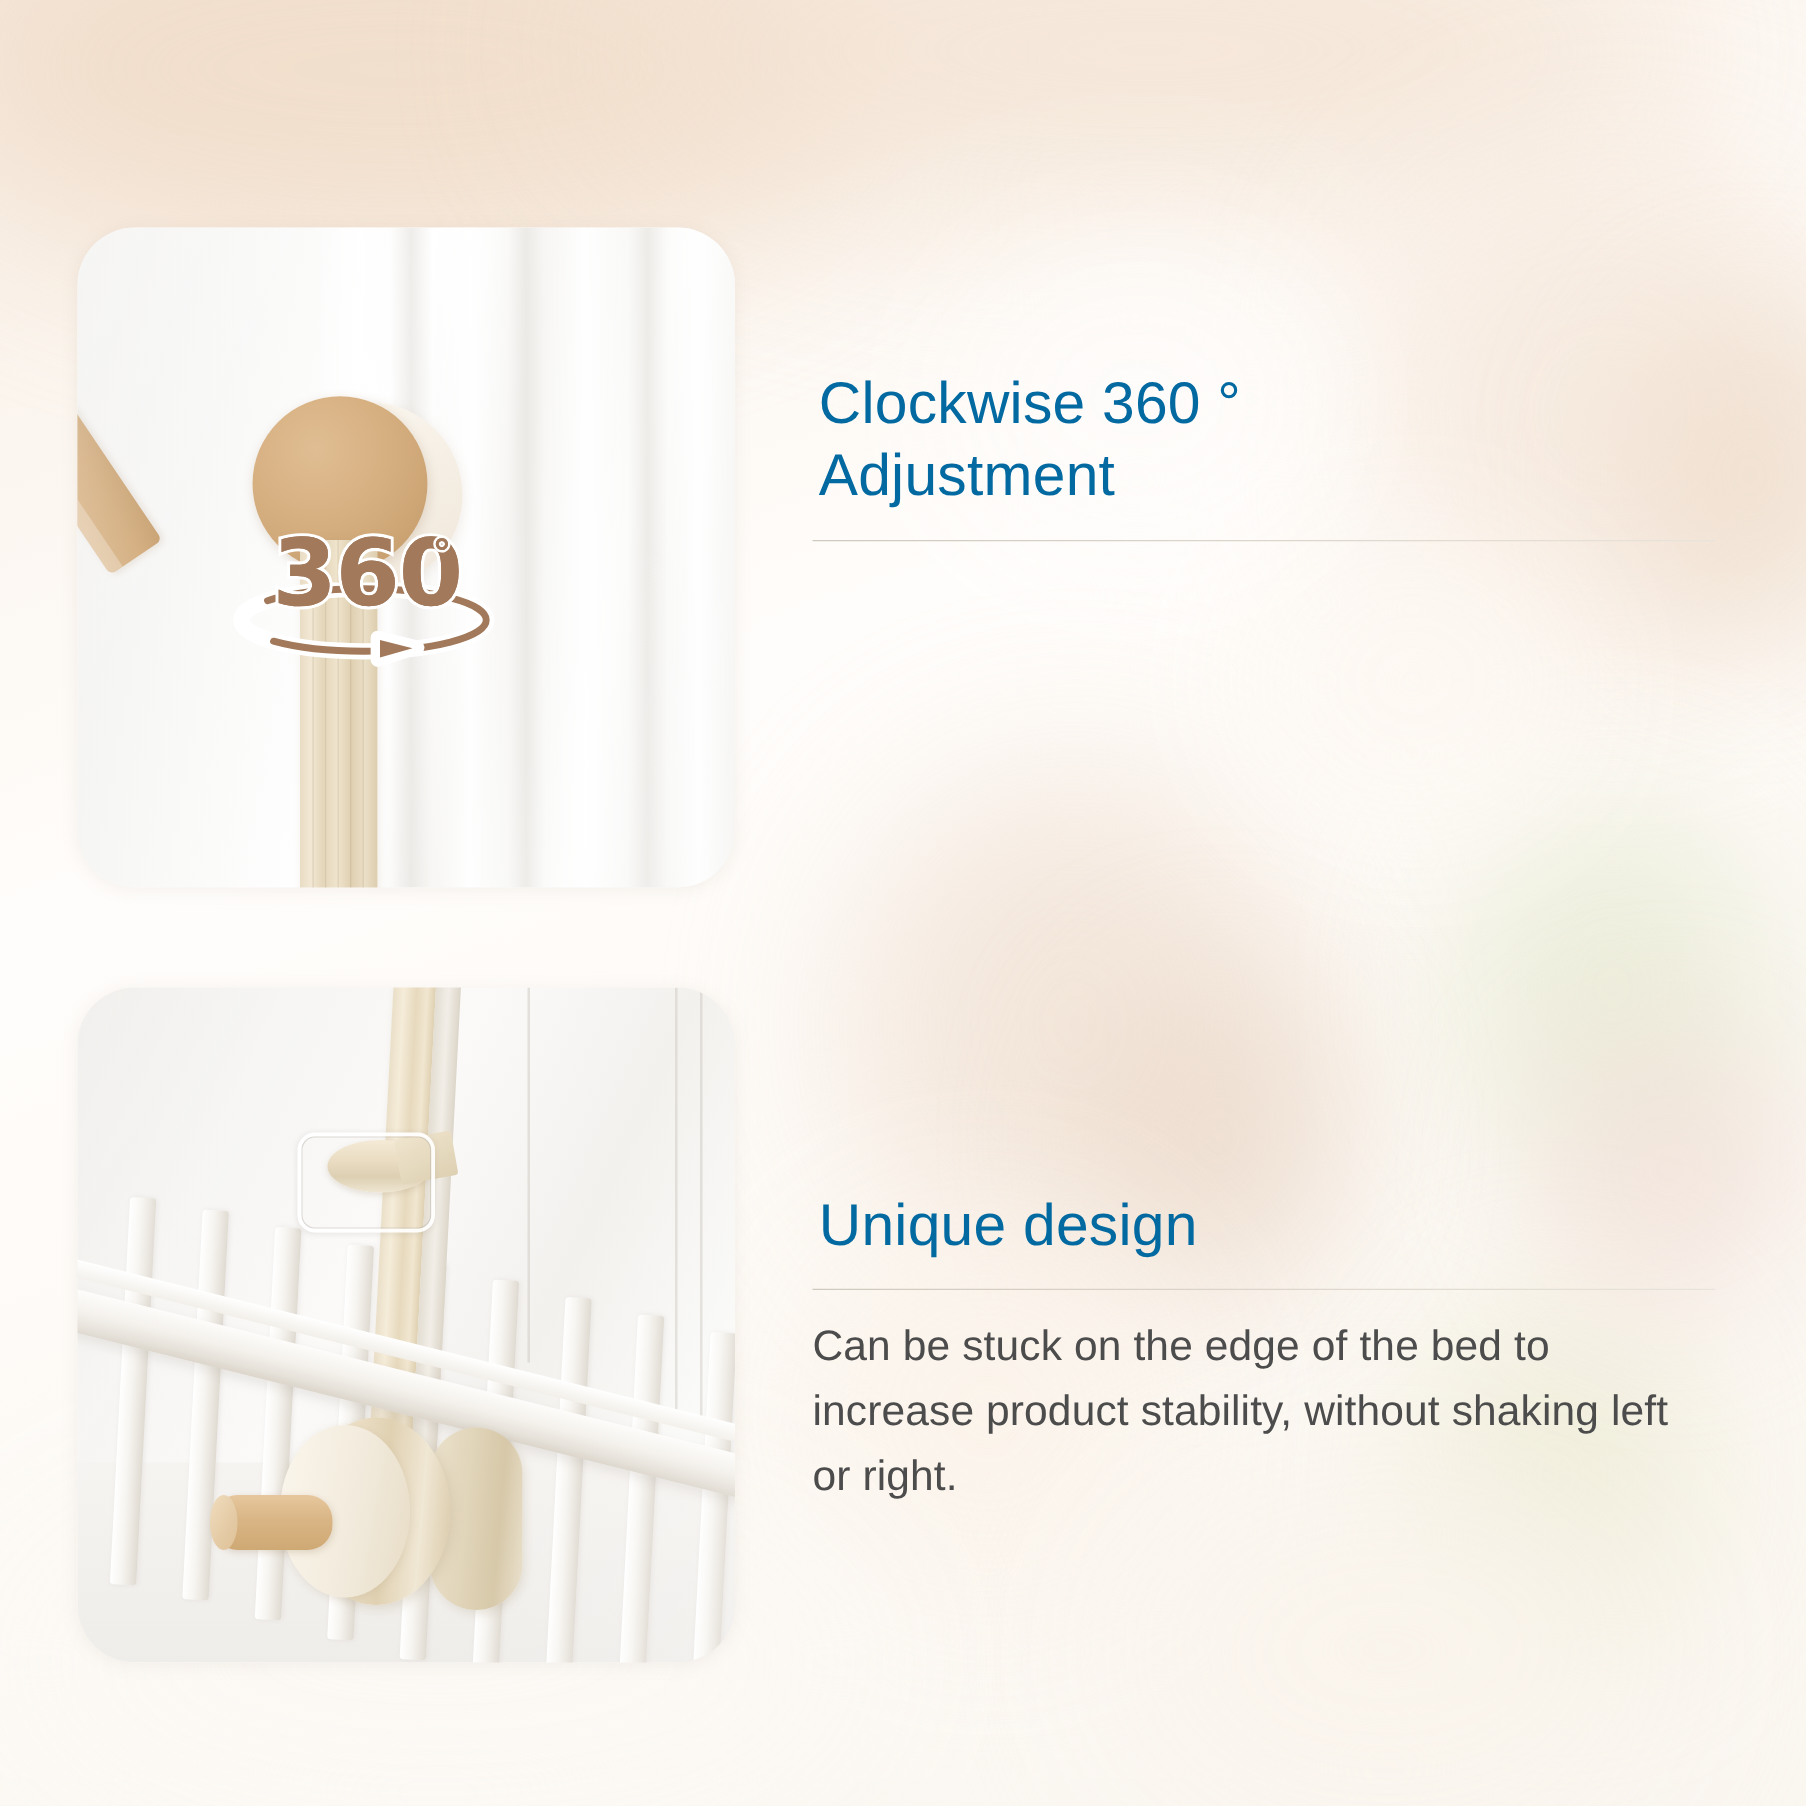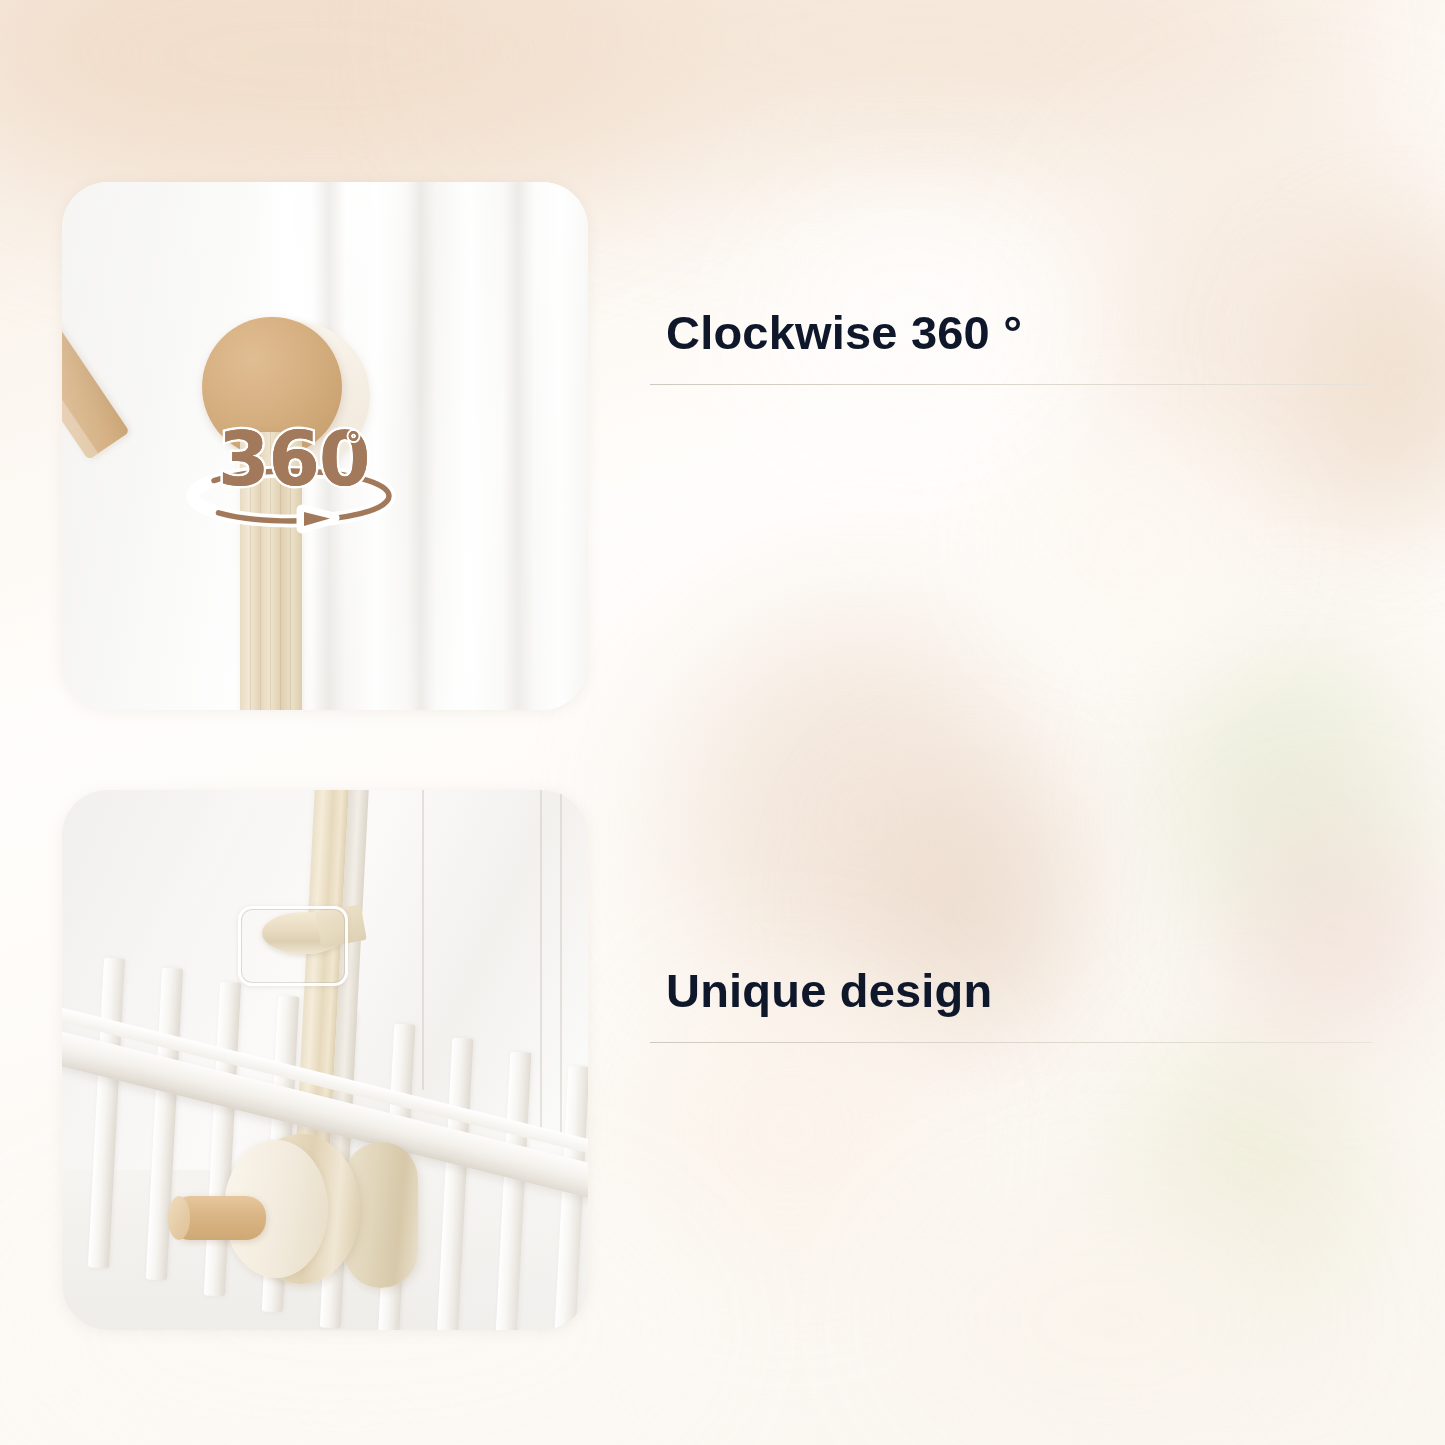--- a/index.html
+++ b/index.html
@@ -138,22 +138,22 @@
 
   .gloss{position:absolute;inset:0;pointer-events:none;
     background:linear-gradient(118deg,rgba(255,255,255,.30) 0%,rgba(255,255,255,0) 30%,rgba(255,255,255,0) 70%,rgba(255,255,255,.22) 100%);}
 
   
   .block{position:absolute;left:650px;width:722px;}
   #block-1{top:288px;}
   #block-2{top:946px;}
 
   .heading{
-    color:#0f172a;font-weight:700;font-size:47px;line-height:1.24;
-    letter-spacing:.2px;margin:16px;
+    color:#0369a1;font-weight:400;font-size:47px;line-height:1.24;
+    letter-spacing:.2px;margin:5px;
   }
   .rule{height:1px;width:100%;margin:22px 0 0 0;
     background:linear-gradient(90deg,#cfc9bf 0%,#ddd7cd 55%,#e9e4db 100%);}
   .body{
     color:#4c4c4c;font-size:34px;line-height:1.52;margin:20px 0 0 0;font-weight:400;
     letter-spacing:.1px;
   }
 </style>
 </head>
 <body>
@@ -211,21 +211,21 @@
       <span class="num">360</span>
       <span class="num2">360</span>
       <span class="deg">°</span>
       <span class="deg2">°</span>
     </div>
     <div class="gloss"></div>
   </div>
 </div>
 
 <div class="block" id="block-1">
-  <h2 class="heading"><span>Clockwise 360 °</span><br></h2>
+  <h2 class="heading"><span>Clockwise 360 °</span><br><span>Adjustment</span></h2>
   <div class="rule"></div>
 </div>
 
 <div class="panel" id="panel-bottom">
   <div class="scene">
     <div class="bp-wall"></div>
     <div class="bp-panelline" style="left:360px;top:0;width:2px;height:300px;"></div>
     <div class="bp-panelline" style="left:478px;top:0;width:2px;height:340px;"></div>
     <div class="bp-panelline" style="left:498px;top:0;width:2px;height:345px;"></div>
     <div class="bp-floor"></div>
@@ -260,13 +260,14 @@
     </div>
 
     <div class="gloss"></div>
   </div>
 </div>
 <div class="callout"></div>
 
 <div class="block" id="block-2">
   <h2 class="heading">Unique design</h2>
   <div class="rule"></div>
+  <p class="body">Can be stuck on the edge of the bed to increase product stability, without shaking left or right.</p>
 </div>
 
 </body></html>

